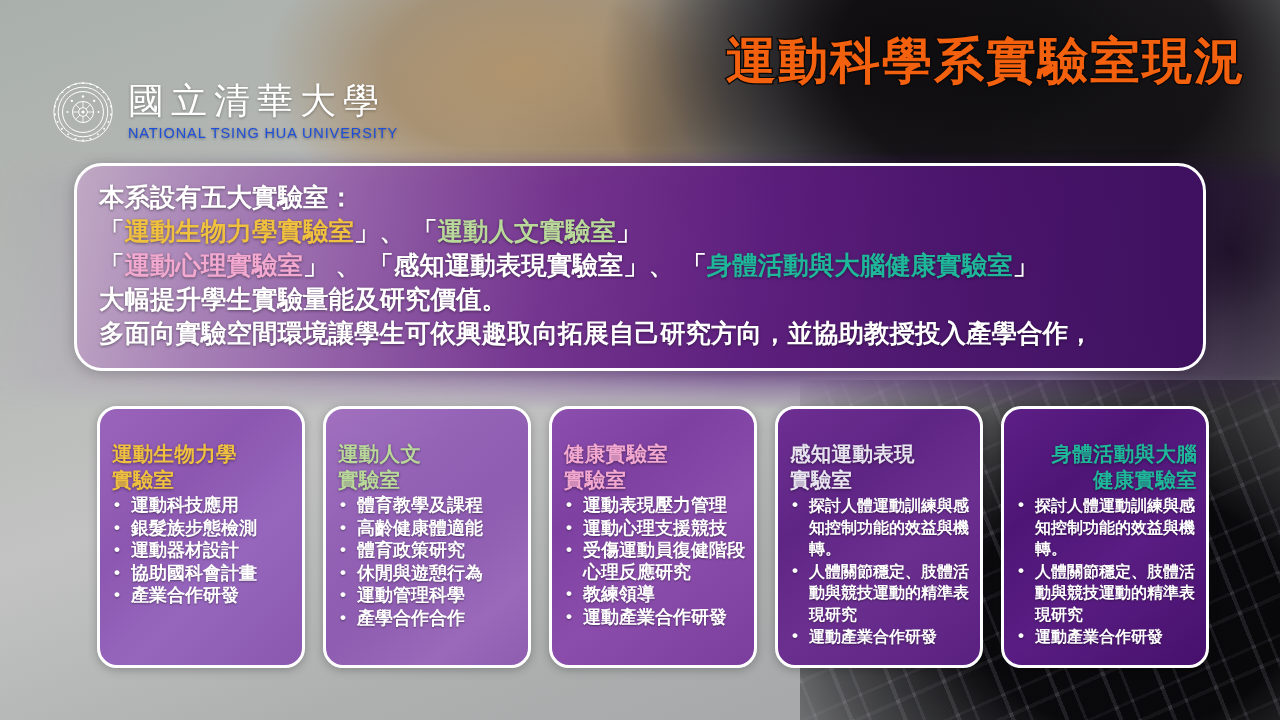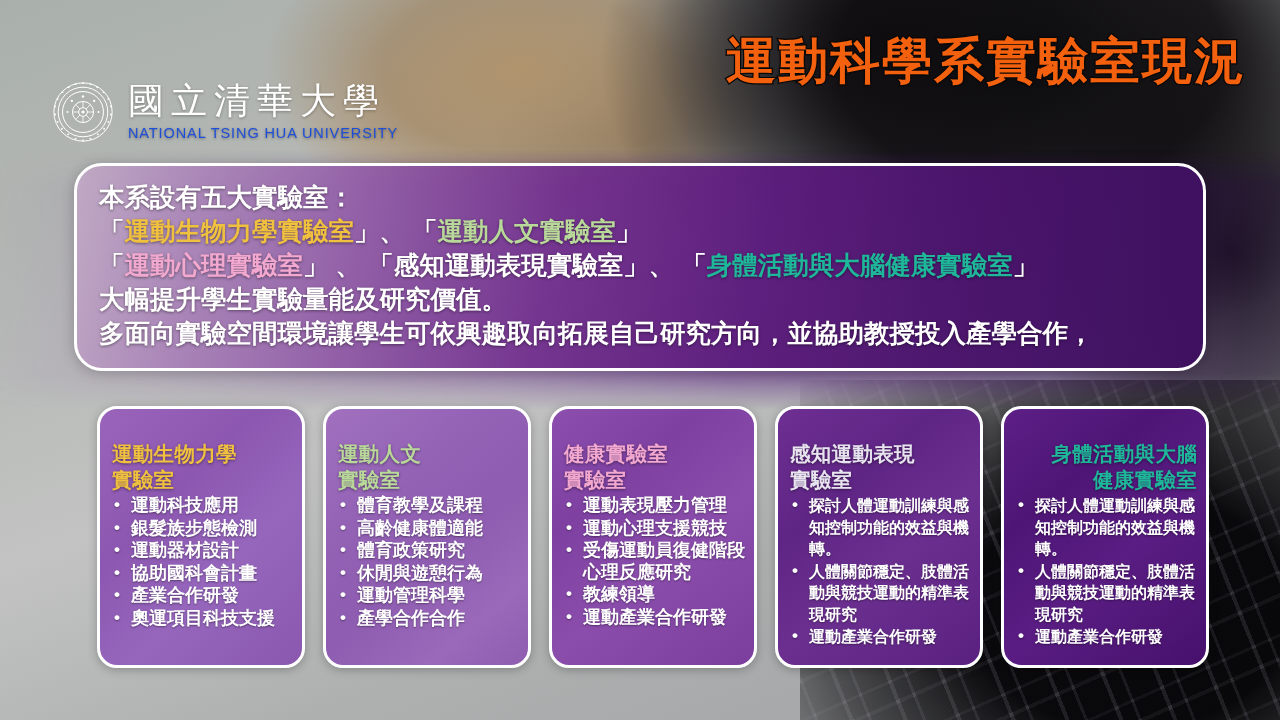--- a/index.html
+++ b/index.html
@@ -224,21 +224,20 @@
   <div class="cards" id="cards">
       <div class="card c1">
         <div class="card-title" style="color: rgb(240, 192, 63); white-space: pre-line;">運動生物力學
 實驗室</div>
         <ul>
           <li>運動科技應用</li>
           <li>銀髮族步態檢測</li>
           <li>運動器材設計</li>
           <li>協助國科會計畫</li>
           <li>產業合作研發</li>
-          <li>奧運項目科技支援</li>
         </ul>
       </div>
       <div class="card c2">
         <div class="card-title" style="color: rgb(185, 217, 154); white-space: pre-line;">運動人文
 實驗室</div>
         <ul>
           <li>體育教學及課程</li>
           <li>高齡健康體適能</li>
           <li>體育政策研究</li>
           <li>休閒與遊憩行為</li>

